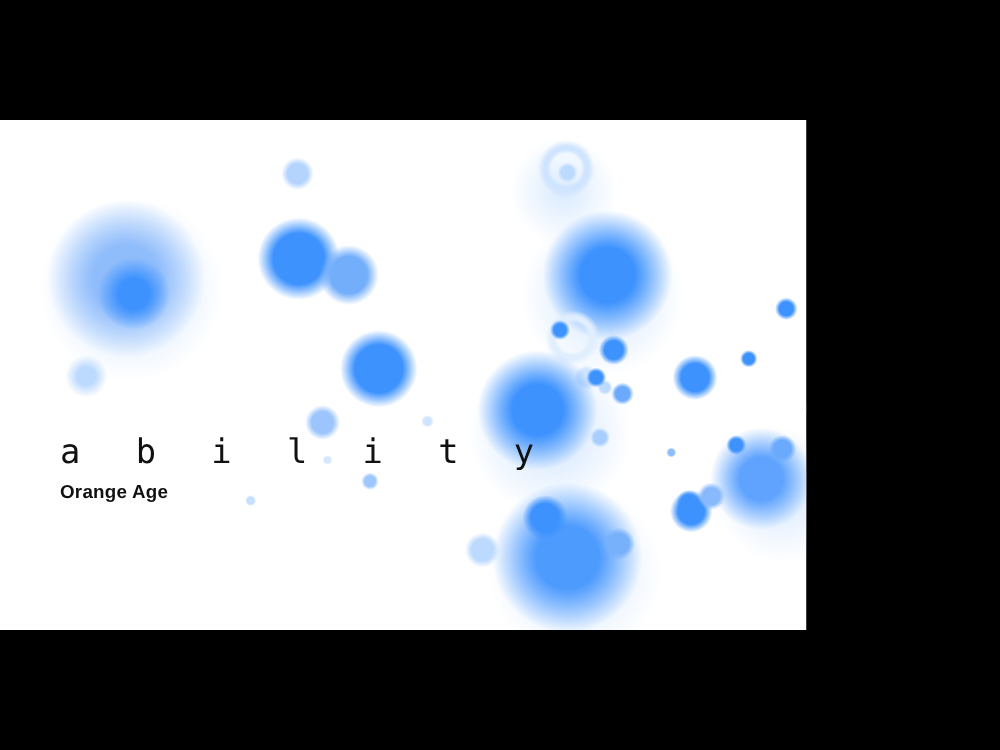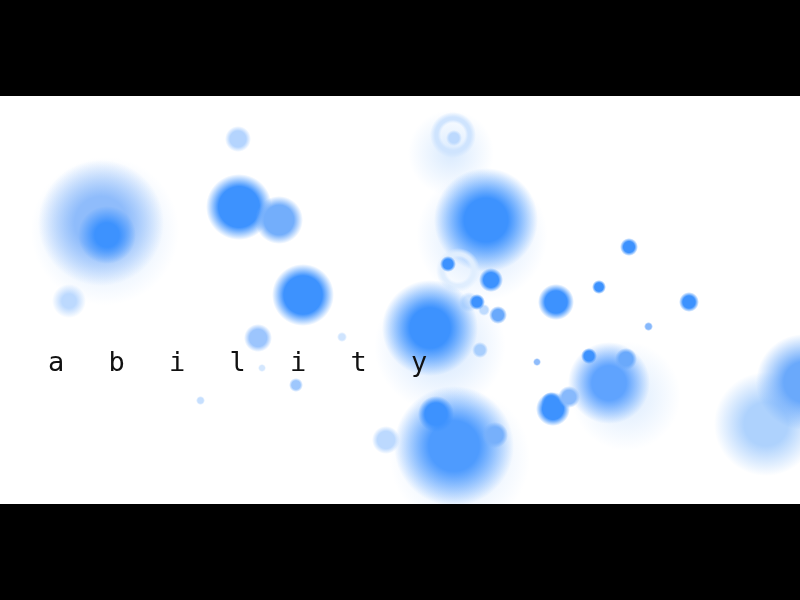--- a/index.html
+++ b/index.html
@@ -32,21 +32,21 @@
     z-index: 40;
   }
   #letterbox-top    { top: 0;    height: 96px; }
   #letterbox-bottom { top: 504px; height: 96px; }
 
   
   #artwork {
     position: absolute;
     left: 0;
     top: 96px;
-    width: 800px;
+    width: 645px;
     height: 408px;
     background: #ffffff;
     overflow: hidden;
     z-index: 10;
   }
 
   
   .bokeh {
     position: absolute;
     border-radius: 50%;
@@ -166,19 +166,20 @@
         <div class="bokeh core" style="left: 558px; top: 290px; width: 22px; height: 22px; --c: #87b9fc;"></div>
         <div class="bokeh soft" style="left: 714px; top: 276px; width: 104px; height: 104px; --c: #aed2fd;"></div>
         <div class="bokeh soft" style="left: 756px; top: 238px; width: 96px; height: 96px; --c: #6aa9fb;"></div>
         <div class="bokeh core" style="left: 472px; top: 246px; width: 16px; height: 16px; --c: #a8cefd;"></div>
         <div class="bokeh core" style="left: 337px; top: 236px; width: 10px; height: 10px; --c: #cfe4fe;"></div>
         <div class="bokeh core" style="left: 196px; top: 300px; width: 9px; height: 9px; --c: #c6dffe;"></div>
       </div>
 
     <div id="title-block">
       <div id="main-title">a b i l i t y</div>
+      <div id="subtitle">Orange Age</div>
     </div>
 
   </div>
 
   <div class="letterbox" id="letterbox-bottom" style="background: rgb(0, 0, 0);"></div>
 
 </div>
 
 </body></html>

